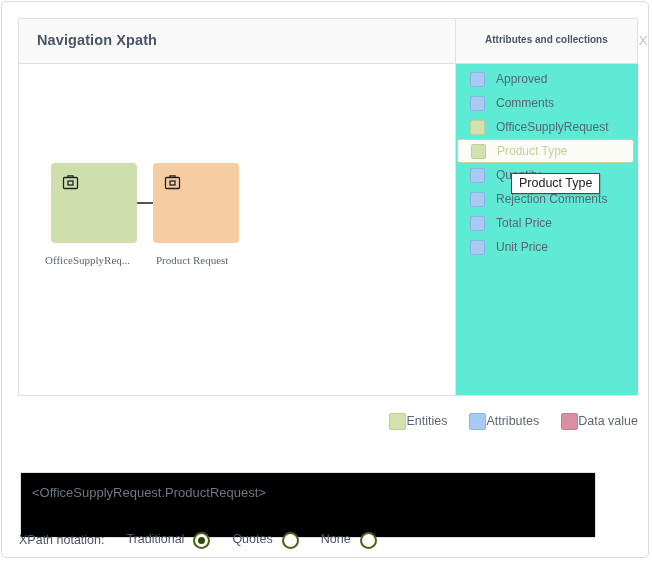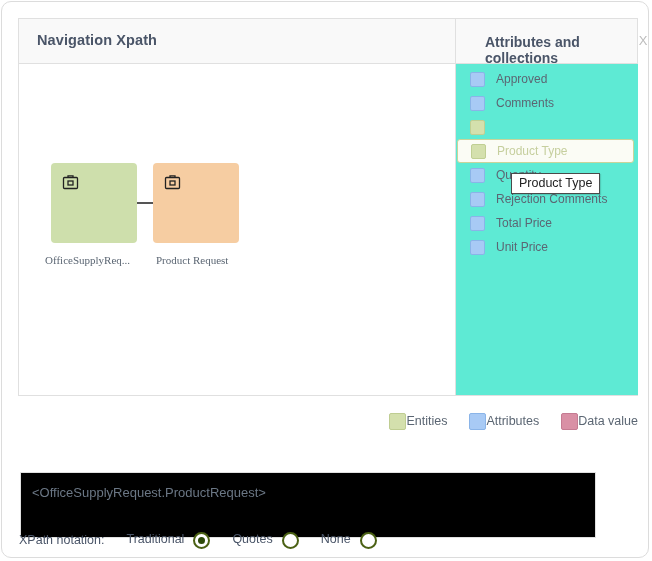--- a/index.html
+++ b/index.html
@@ -15,21 +15,21 @@
     overflow: hidden;
   }
 
   .outer-frame {
     position: absolute;
     left: 1px;
     top: 1px;
     width: 648px;
     height: 557px;
     border: 1px solid #dcdcdc;
-    border-radius: 10px;
+    border-radius: 5px;
     background: #ffffff;
     box-sizing: border-box;
     padding-left: 12px;
   }
 
   
   .nav-panel {
     position: absolute;
     left: 16px;
     top: 16px;
@@ -55,21 +55,21 @@
     top: 13px;
     font-size: 14.5px;
     font-weight: bold;
     color: #4a5568;
     letter-spacing: 0.1px;
   }
   .attr-header-title {
     position: absolute;
     left: 466px;
     top: 15px;
-    font-size: 14px;
+    font-size: 10px;
     font-weight: bold;
     color: #4a5568;
   }
   .attr-close {
     position: absolute;
     left: 616px;
     top: 14px;
     width: 16px;
     height: 16px;
     font-size: 13px;
@@ -342,20 +342,21 @@
         <span class="attr-label">Approved</span>
       </div>
 
       <div class="attr-row">
         <span class="attr-swatch sw-attribute"></span>
         <span class="attr-label">Comments</span>
       </div>
 
       <div class="attr-row">
         <span class="attr-swatch sw-entity"></span>
+        <span class="attr-label">OfficeSupplyRequest</span>
       </div>
 
       <div class="attr-row selected">
         <span class="attr-swatch sw-entity"></span>
         <span class="attr-label">Product Type</span>
       </div>
 
       <div class="attr-row">
         <span class="attr-swatch sw-attribute"></span>
         <span class="attr-label">Quantity</span>

